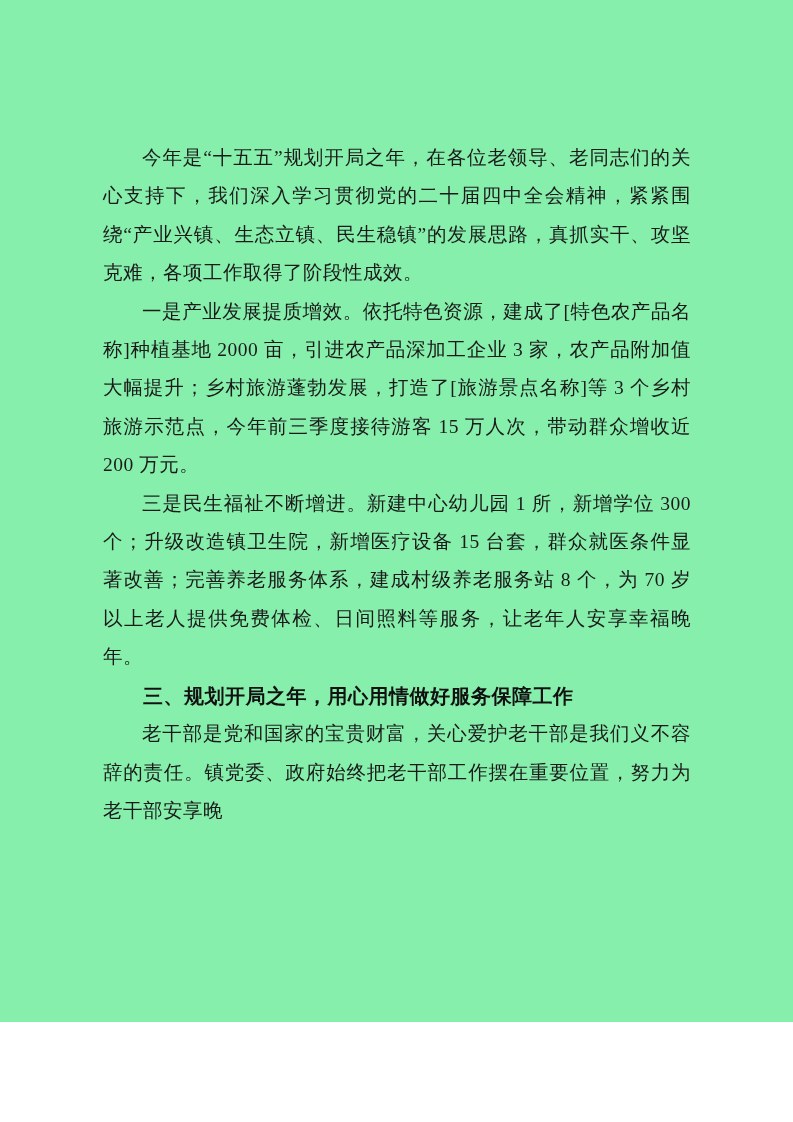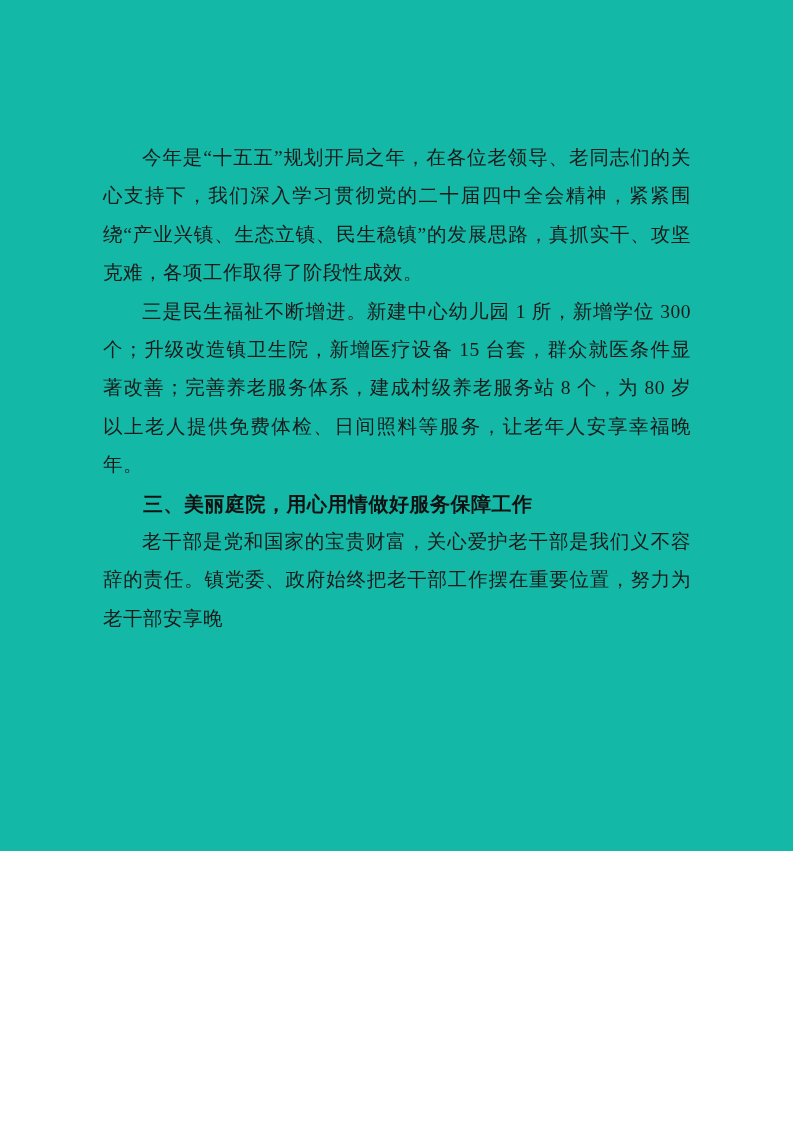--- a/index.html
+++ b/index.html
@@ -3,22 +3,22 @@
 <meta charset="utf-8">
 <style>
   html, body {
     margin: 0;
     padding: 0;
     background: #ffffff;
   }
   .page {
     position: relative;
     width: 793px;
-    height: 851px;
-    background: #14b8a6;
+    height: 1022px;
+    background: #86efac;
     overflow: hidden;
     font-family: "Liberation Serif", "DejaVu Serif", serif;
     color: #1a1a1a;
   }
   .text-block {
     position: absolute;
     left: 103px;
     top: 139px;
     width: 588px;
   }
@@ -51,18 +51,19 @@
     color: #2b2b2b;
     font-family: "Liberation Serif", "DejaVu Serif", serif;
   }
 </style>
 </head>
 <body>
 
 <div class="page">
   <div class="text-block">
     <p class="body-para">今年是“十五五”规划开局之年，在各位老领导、老同志们的关心支持下，我们深入学习贯彻党的二十届四中全会精神，紧紧围绕“产业兴镇、生态立镇、民生稳镇”的发展思路，真抓实干、攻坚克难，各项工作取得了阶段性成效。</p>
-    <p class="body-para">三是民生福祉不断增进。新建中心幼儿园 1 所，新增学位 300 个；升级改造镇卫生院，新增医疗设备 15 台套，群众就医条件显著改善；完善养老服务体系，建成村级养老服务站 8 个，为 80 岁以上老人提供免费体检、日间照料等服务，让老年人安享幸福晚年。</p>
-    <h2 class="section-heading">三、美丽庭院，用心用情做好服务保障工作</h2>
+    <p class="body-para">一是产业发展提质增效。依托特色资源，建成了[特色农产品名称]种植基地 2000 亩，引进农产品深加工企业 3 家，农产品附加值大幅提升；乡村旅游蓬勃发展，打造了[旅游景点名称]等 3 个乡村旅游示范点，今年前三季度接待游客 15 万人次，带动群众增收近 200 万元。</p>
+    <p class="body-para">三是民生福祉不断增进。新建中心幼儿园 1 所，新增学位 300 个；升级改造镇卫生院，新增医疗设备 15 台套，群众就医条件显著改善；完善养老服务体系，建成村级养老服务站 8 个，为 70 岁以上老人提供免费体检、日间照料等服务，让老年人安享幸福晚年。</p>
+    <h2 class="section-heading">三、规划开局之年，用心用情做好服务保障工作</h2>
     <p class="body-para">老干部是党和国家的宝贵财富，关心爱护老干部是我们义不容辞的责任。镇党委、政府始终把老干部工作摆在重要位置，努力为老干部安享晚</p>
   </div>
   <div class="page-number">— 2 —</div>
 </div>
 
 </body></html>

